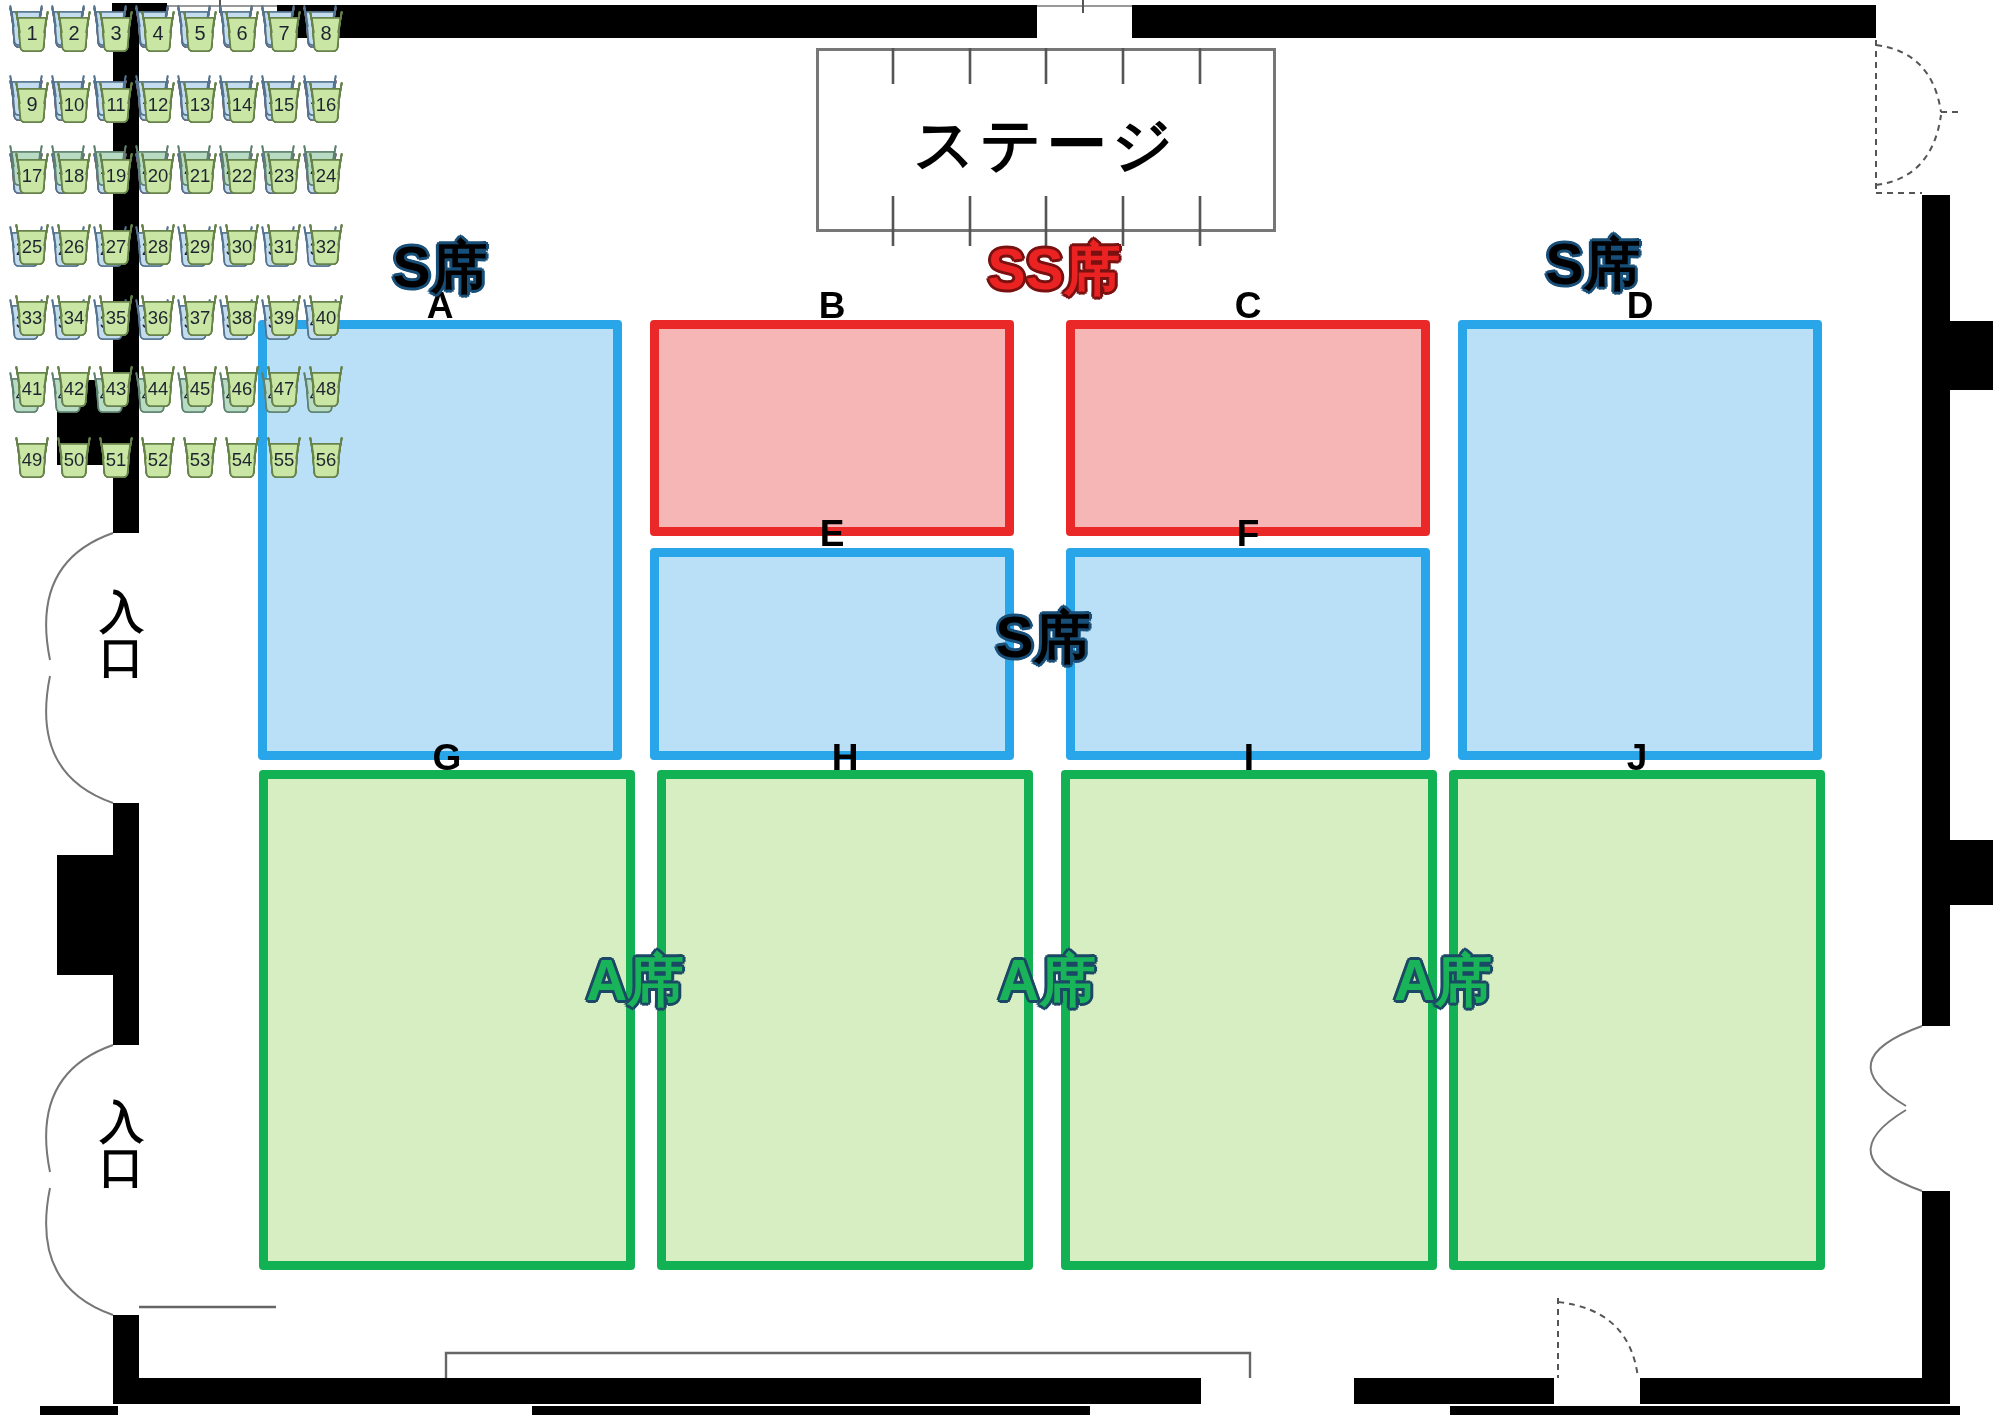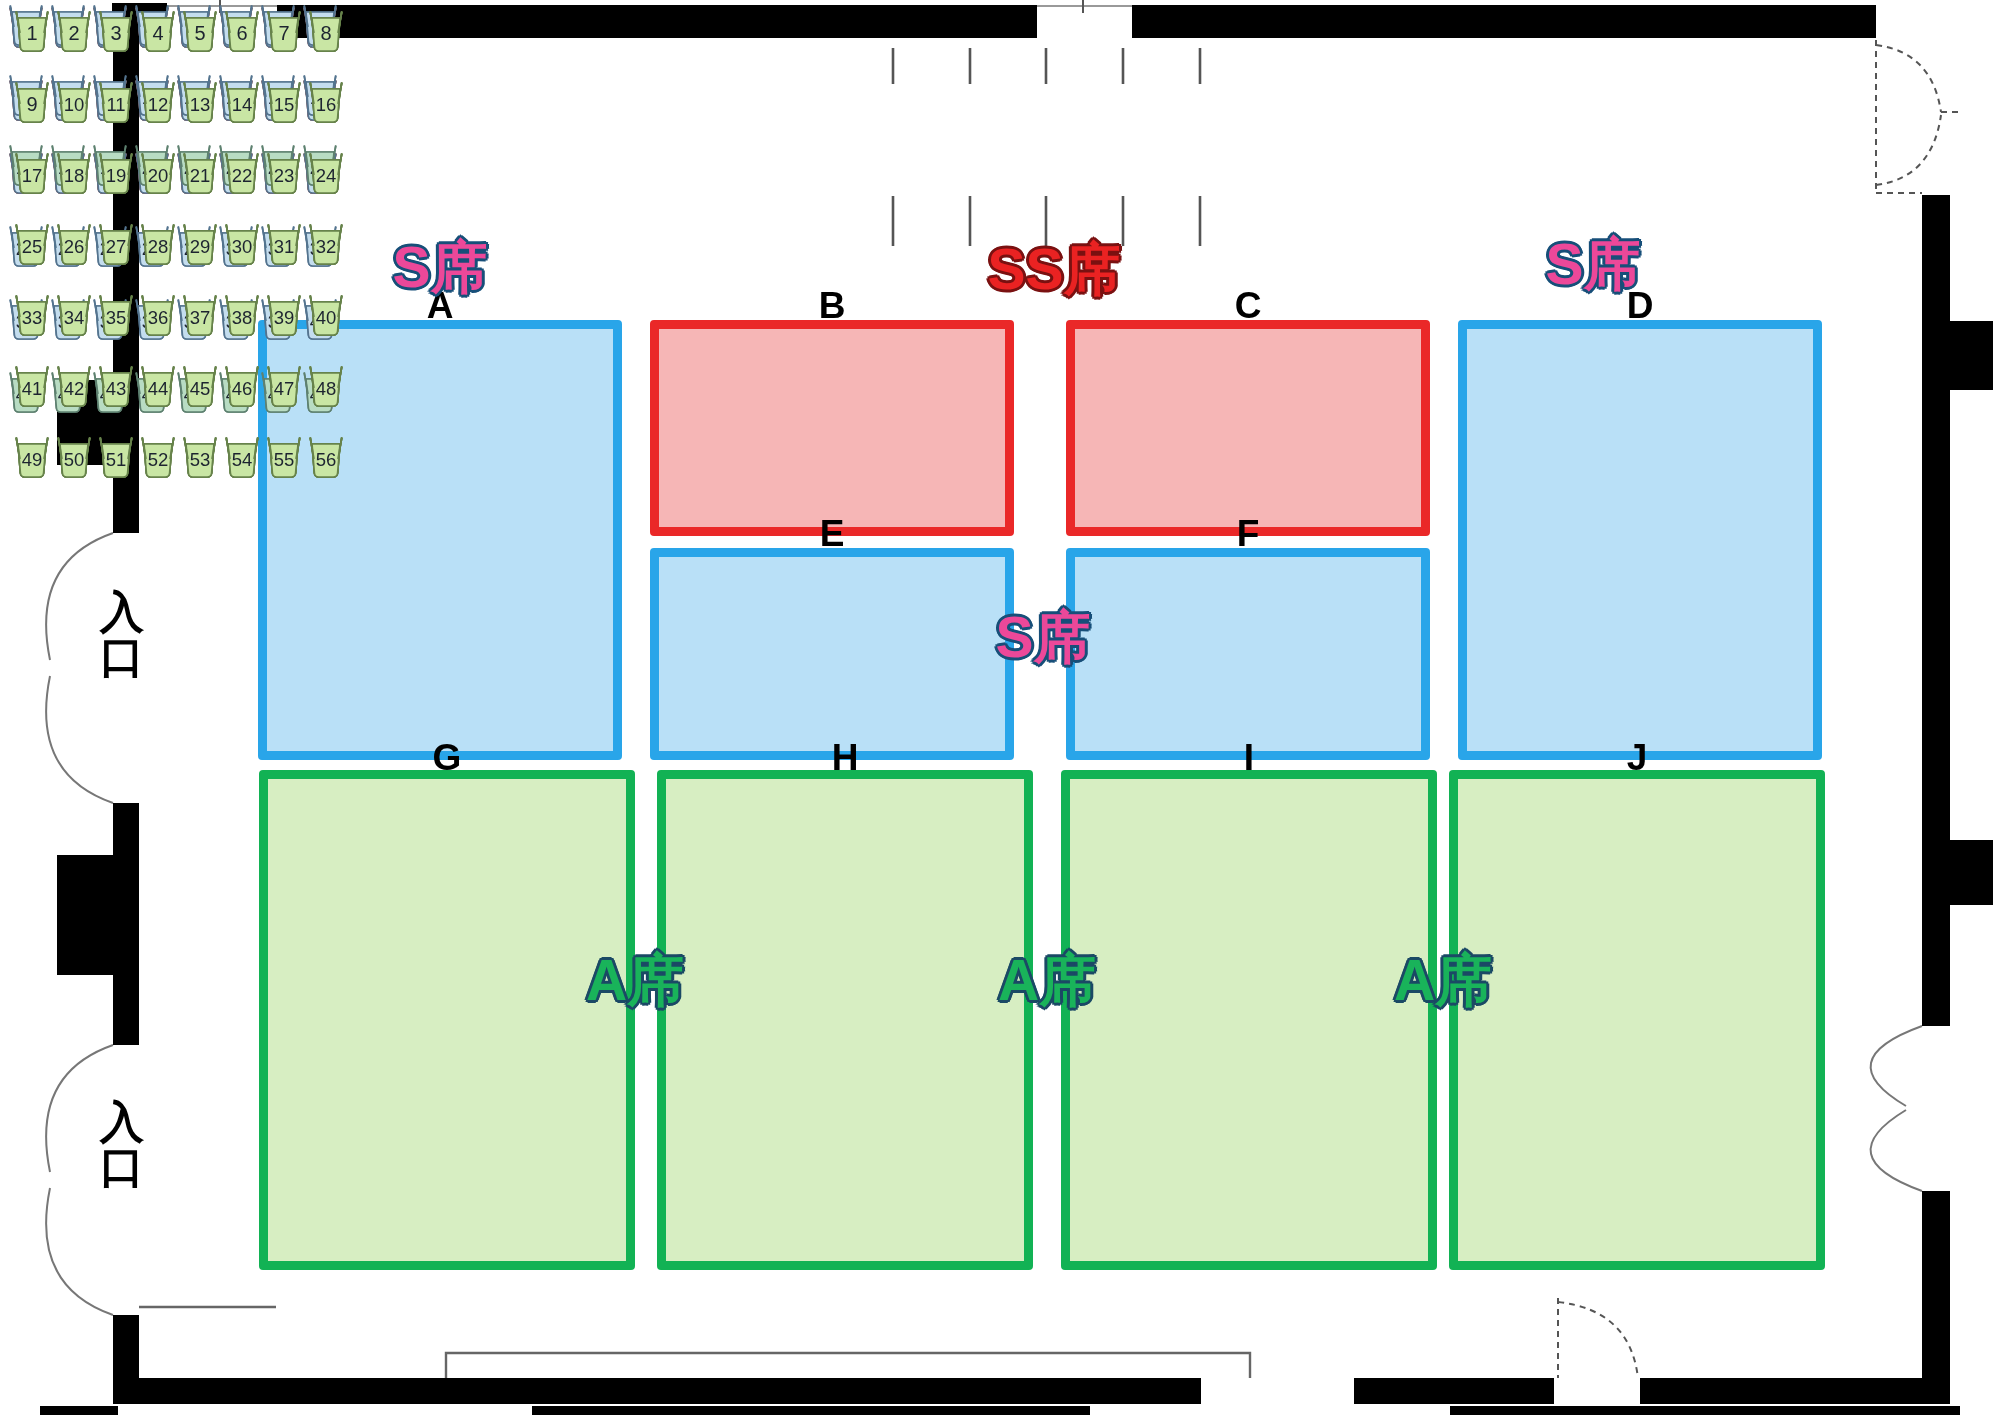--- a/index.html
+++ b/index.html
@@ -8,34 +8,37 @@
   .wall{position:absolute;background:#000;}
   .stage{position:absolute;left:816px;top:48px;width:460px;height:184px;
          border:3px solid #777;box-sizing:border-box;background:#fff;
          display:flex;align-items:center;justify-content:center;}
   .stage-label{font-size:60px;font-weight:bold;color:#000;letter-spacing:5px;margin-top:10px;}
   svg.overlay{position:absolute;left:0;top:0;pointer-events:none;}
   .block{position:absolute;box-sizing:border-box;border-radius:4px;}
   .seat{position:absolute;width:36px;height:42px;}
   .blk-letter{position:absolute;transform:translate(-50%,-50%);font-size:37px;font-weight:bold;color:#000;z-index:6;}
   .sec-label{position:absolute;transform:translate(-50%,-50%);font-weight:bold;font-size:57px;z-index:7;white-space:nowrap;}
-  .lab-s{color:#ec4899;text-shadow:-3px 0 0 #174f79,3px 0 0 #174f79,0 -3px 0 #174f79,0 3px 0 #174f79,
+  .lab-s{color:#000000;text-shadow:-3px 0 0 #174f79,3px 0 0 #174f79,0 -3px 0 #174f79,0 3px 0 #174f79,
          -2px -2px 0 #174f79,2px -2px 0 #174f79,-2px 2px 0 #174f79,2px 2px 0 #174f79;}
   .lab-ss{color:#ea2222;text-shadow:-3px 0 0 #7a1111,3px 0 0 #7a1111,0 -3px 0 #7a1111,0 3px 0 #7a1111,
          -2px -2px 0 #7a1111,2px -2px 0 #7a1111,-2px 2px 0 #7a1111,2px 2px 0 #7a1111;}
   .lab-a{color:#19b35a;text-shadow:-3px 0 0 #1b4965,3px 0 0 #1b4965,0 -3px 0 #1b4965,0 3px 0 #1b4965,
          -2px -2px 0 #1b4965,2px -2px 0 #1b4965,-2px 2px 0 #1b4965,2px 2px 0 #1b4965;}
   .entrance{position:absolute;transform:translate(-50%,-50%);display:flex;flex-direction:column;
             align-items:center;font-size:44px;font-weight:bold;color:#000;line-height:1.02;z-index:8;}
 </style>
 </head>
 <body>
 
 <div id="canvas">
 
+  <div class="stage">
+    <div class="stage-label">ステージ</div>
+  </div>
 
   <div id="walls">
       <div class="wall" style="left: 277px; top: 5px; width: 760px; height: 33px;"></div>
       <div class="wall" style="left: 1132px; top: 5px; width: 744px; height: 33px;"></div>
       <div class="wall" style="left: 112px; top: 3px; width: 55px; height: 35px;"></div>
       <div class="wall" style="left: 113px; top: 38px; width: 26px; height: 495px;"></div>
       <div class="wall" style="left: 113px; top: 803px; width: 26px; height: 242px;"></div>
       <div class="wall" style="left: 113px; top: 1315px; width: 26px; height: 89px;"></div>
       <div class="wall" style="left: 57px; top: 380px; width: 56px; height: 85px;"></div>
       <div class="wall" style="left: 57px; top: 855px; width: 56px; height: 120px;"></div>

